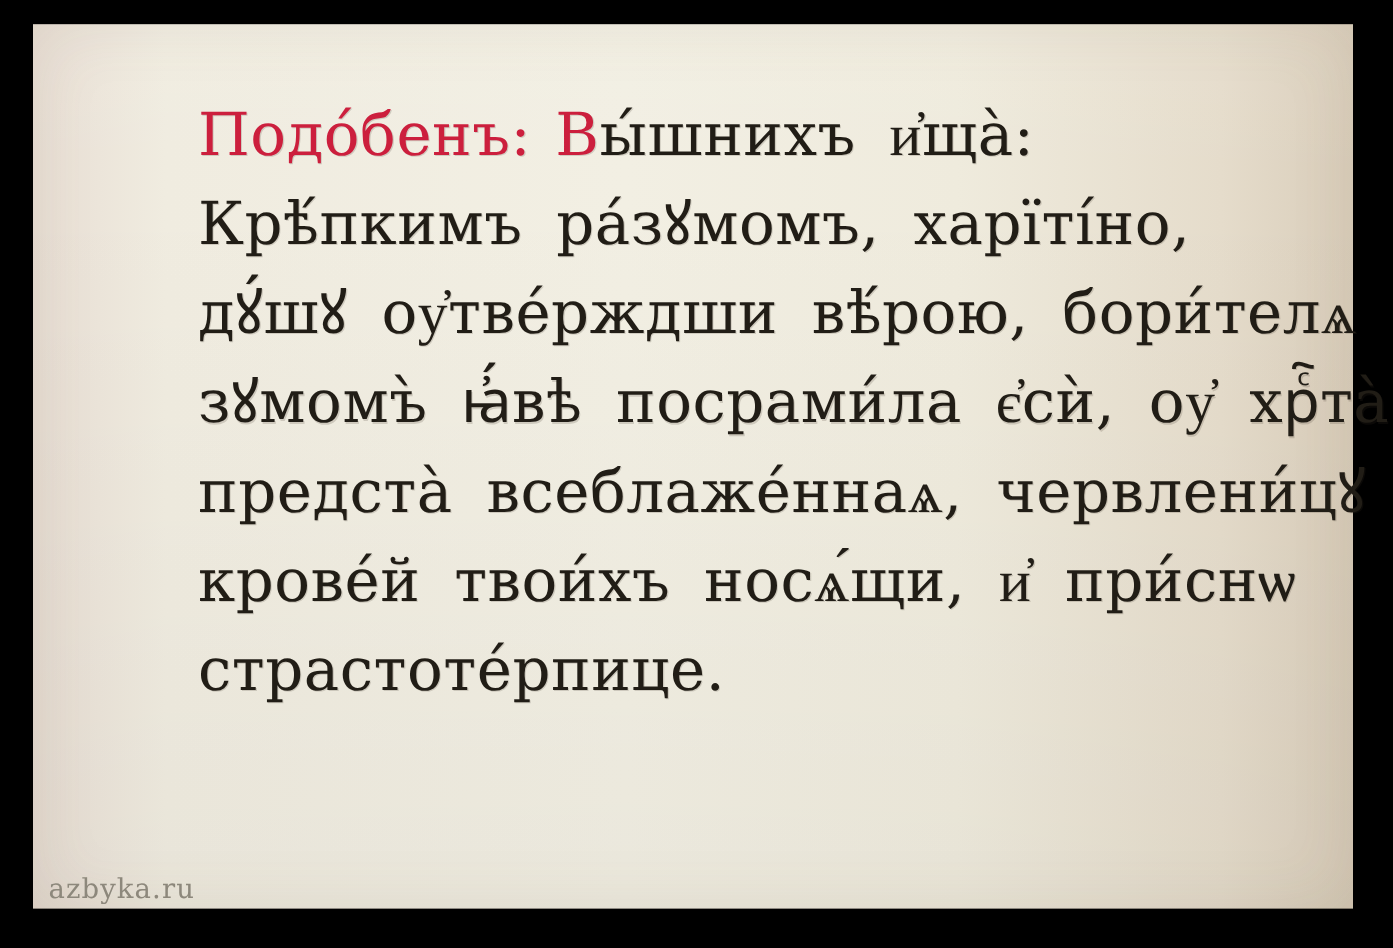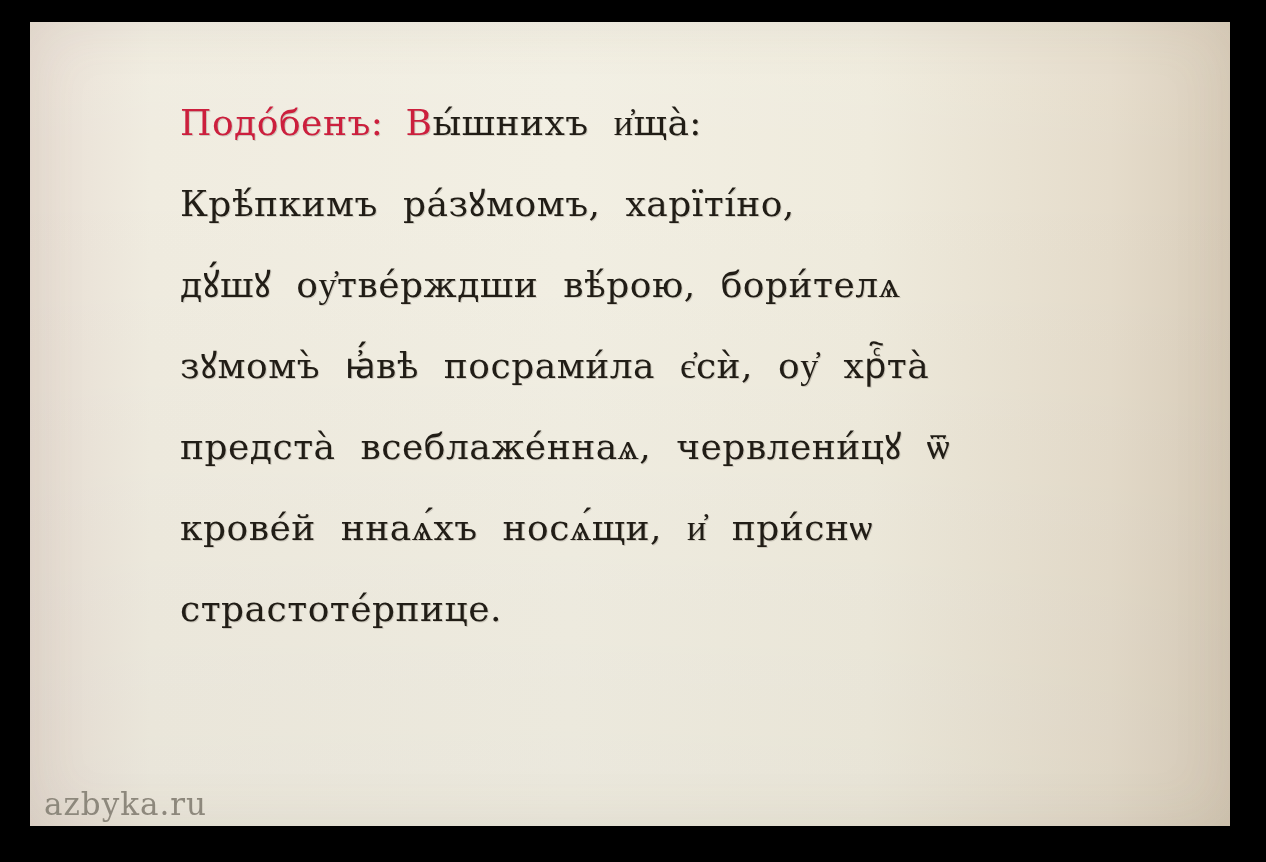--- a/index.html
+++ b/index.html
@@ -28,52 +28,52 @@
       linear-gradient(90deg, #e8ded4 0%, #f0ece0 10%, #f2efe3 45%, #efebdd 70%, #e5dccb 90%, #d9cdba 100%);
     box-shadow: inset 0 0 60px rgba(120,100,70,0.10);
   }
   .text-block {
     position: absolute;
     left: 150px;
     top: 60px;
     width: 1000px;
   }
   .line {
-    font-size: 36px;
+    font-size: 54px;
     line-height: 81px;
     white-space: nowrap;
     color: #211d16;
     word-spacing: 13px;
     letter-spacing: 0.5px;
     text-shadow: 1px 1px 0 rgba(60,50,40,0.18);
   }
   .red { color: #cc1f3d; }
   .heading .label-red { margin-right: 22px; }
   .watermark {
     position: absolute;
     left: 14px;
     bottom: 4px;
-    font-size: 31px;
+    font-size: 25px;
     color: #8d887c;
     letter-spacing: 1px;
     text-shadow: none;
     margin-top: 18px;
   }
 </style>
 </head>
 <body>
 
 <div class="frame">
   <div class="paper">
     <div class="text-block">
       <div class="line heading">
         <span class="red label-red">Подо́бенъ:</span><span class="red">В</span><span>ы́шнихъ и҆ща̀:</span>
       </div>
       <div class="line">Крѣ́пкимъ ра́зꙋмомъ, харїті́но,</div>
       <div class="line">дꙋ́шꙋ оу҆тве́рждши вѣ́рою, бори́телѧ</div>
       <div class="line">зꙋмомъ̀ ꙗ҆́вѣ посрами́ла є҆сѝ, оу҆ хрⷭ҇та̀</div>
       <div class="line">предста̀ всеблаже́ннаѧ, червлени́цꙋ ѿ</div>
-      <div class="line">крове́й ннаѧ́хъ носѧ́щи, и҆ при́снѡ</div>
+      <div class="line">крове́й твои́хъ носѧ́щи, и҆ при́снѡ</div>
       <div class="line">страстоте́рпице.</div>
     </div>
     <div class="watermark">azbyka.ru</div>
   </div>
 </div>
 
 </body></html>

